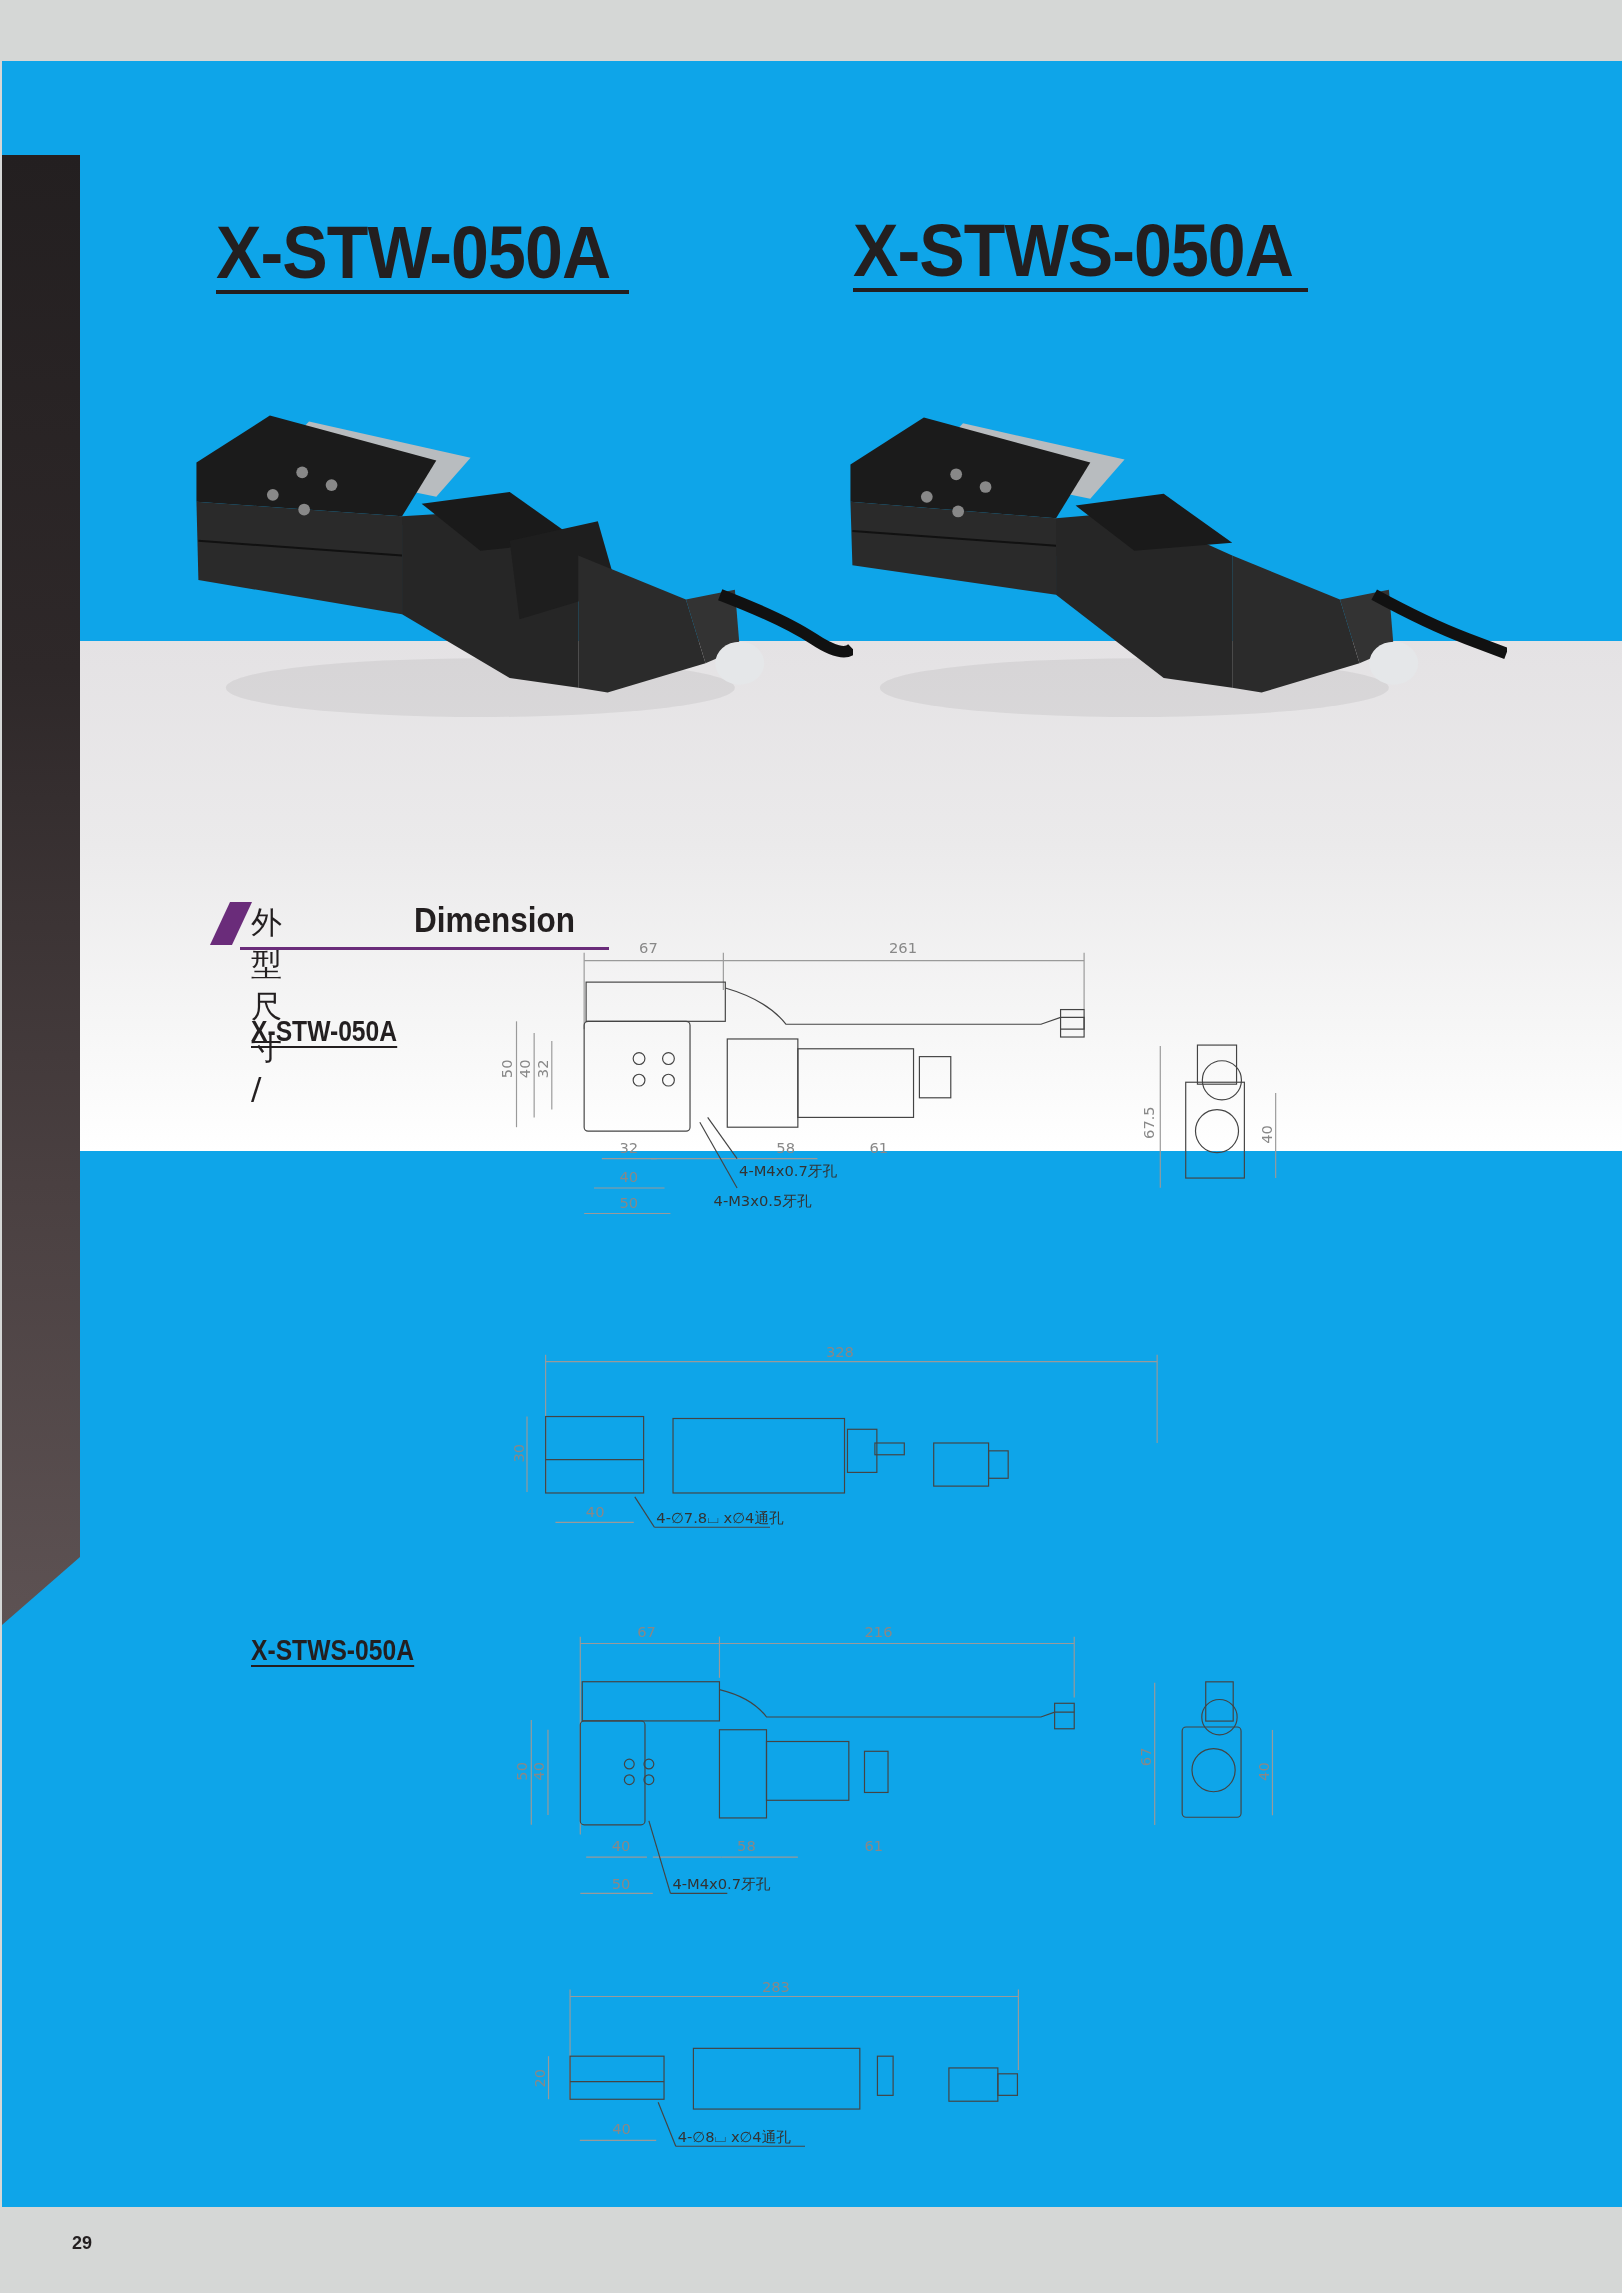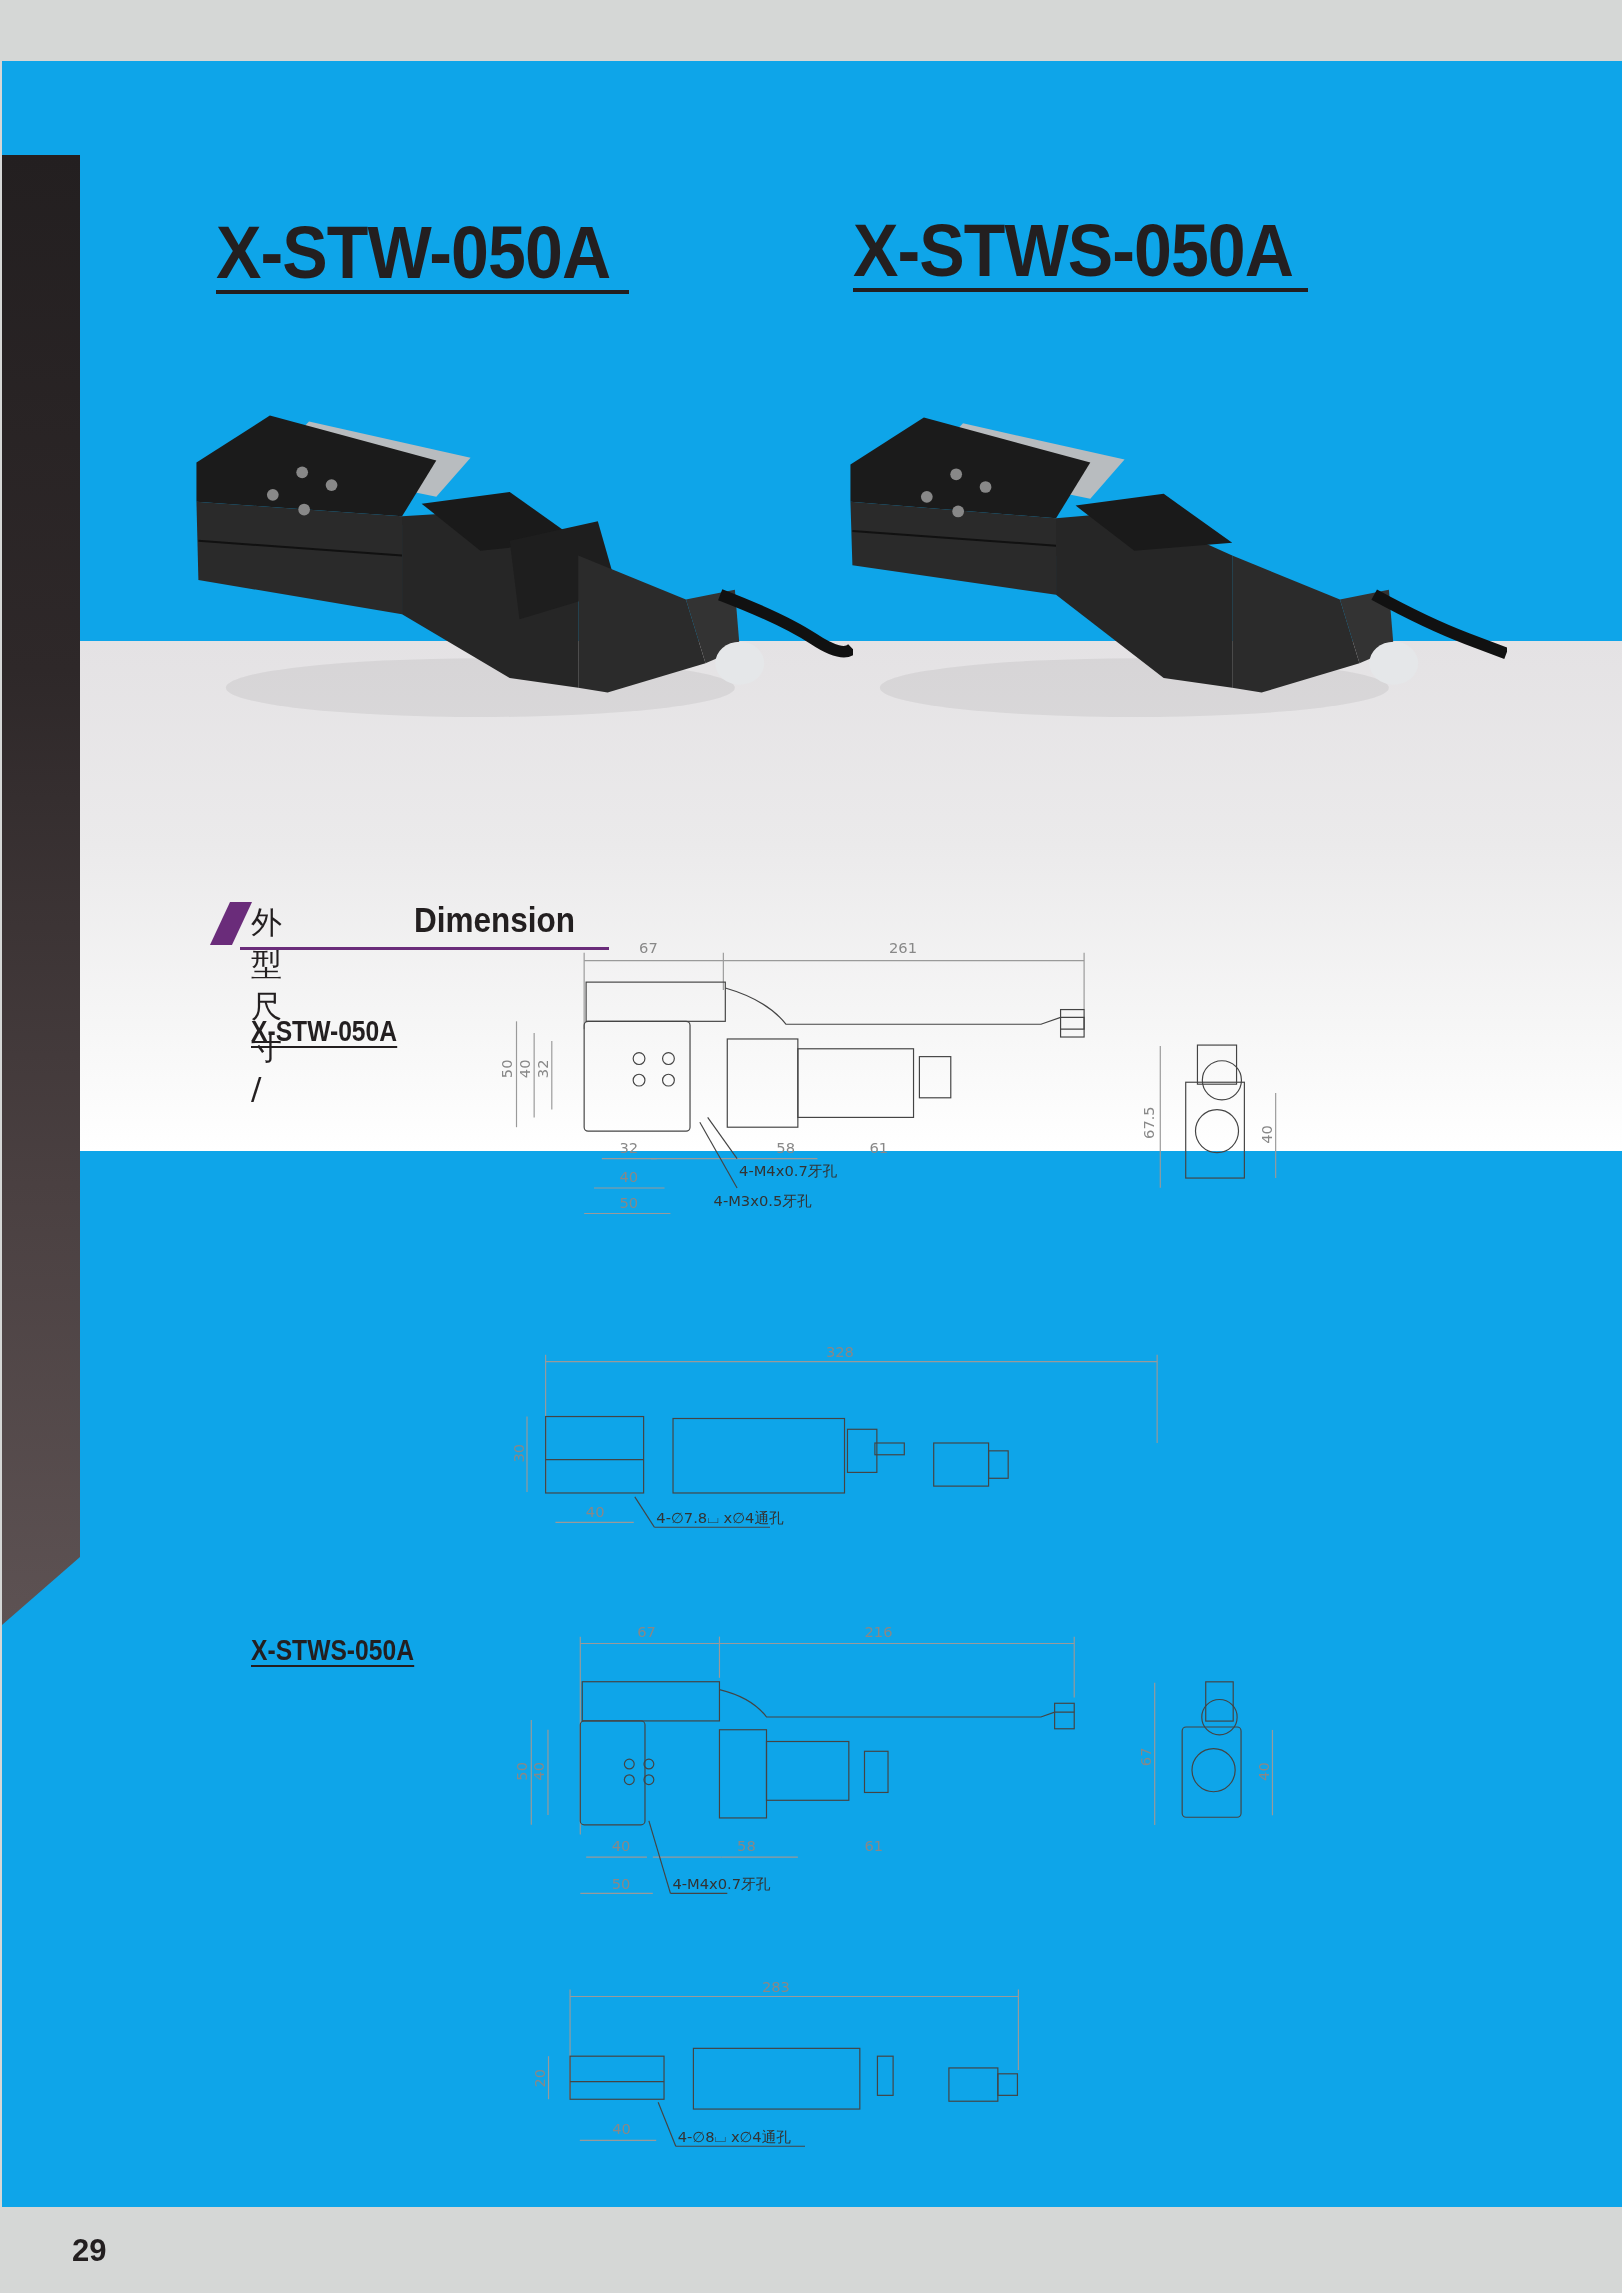--- a/index.html
+++ b/index.html
@@ -1,21 +1,21 @@
 <!DOCTYPE html>
 <html><head>
 <meta charset="utf-8">
 <style>
   html,body{margin:0;padding:0;}
   body{width:1622px;height:2294px;position:relative;overflow:hidden;background:#d5d7d6;font-family:"Liberation Sans",sans-serif;}
   .page{position:absolute;left:2px;top:61px;width:1620px;height:2147px;background:#0ea5e9;overflow:hidden;}
   .band{position:absolute;left:0;top:580px;width:1620px;height:510px;background:linear-gradient(180deg,#e4e2e4 0%,#ebeaeb 40%,#f6f6f6 75%,#ffffff 100%);}
   .sidebar{position:absolute;left:0;top:94px;width:78px;height:1470px;background:linear-gradient(180deg,#231f20 0%,#2e2829 35%,#4a4041 70%,#5d5253 100%);clip-path:polygon(0 0,100% 0,100% 1402px,0 1470px);}
   .footer{position:absolute;left:0;top:2207px;width:1622px;height:86px;background:#d5d7d6;}
-  .pagenum{position:absolute;left:72px;top:2233px;font-size:31px;font-weight:bold;color:#231f20;}
+  .pagenum{position:absolute;left:72px;top:2233px;font-size:18px;font-weight:bold;color:#231f20;}
   .title{position:absolute;top:214px;font-family:"Liberation Sans",sans-serif;font-weight:bold;font-size:74px;color:#231f20;letter-spacing:-1px;transform:scaleX(0.92);transform-origin:left top;line-height:1;}
   .title-line{position:absolute;height:3.9px;background:#231f20;}
   .prod{position:absolute;}
   .section{position:absolute;left:218px;top:839px;height:45px;}
   .section .slash{position:absolute;left:0;top:2px;width:21.6px;height:43px;background:#6a2c7a;transform:skewX(-25deg);}
   .section .cn{position:absolute;left:31px;top:2px;font-size:31px;color:#231f20;font-family:"DejaVu Sans",sans-serif;}
   .section .en{position:absolute;left:194px;top:0px;font-size:35px;font-weight:bold;color:#231f20;transform:scaleX(0.9);transform-origin:left top;}
   .section .uline{position:absolute;left:19.6px;top:47px;width:369px;height:2.9px;background:#6a2c7a;}
   .sub{position:absolute;font-weight:bold;font-size:29px;color:#231f20;transform:scaleX(0.85);transform-origin:left top;border-bottom:2.9px solid #231f20;line-height:1.05;}
   svg text{font-family:"DejaVu Sans",sans-serif;}

